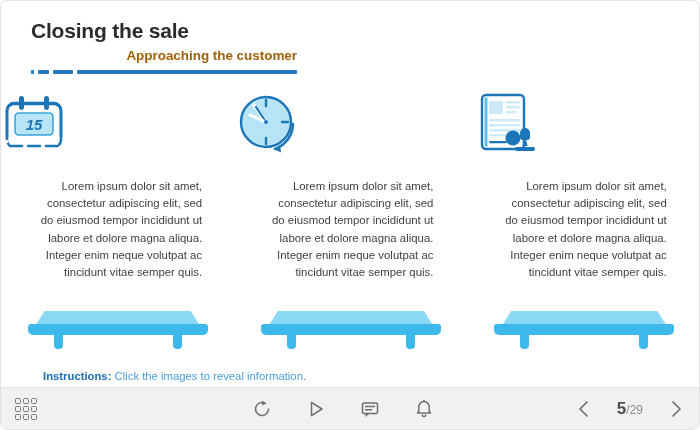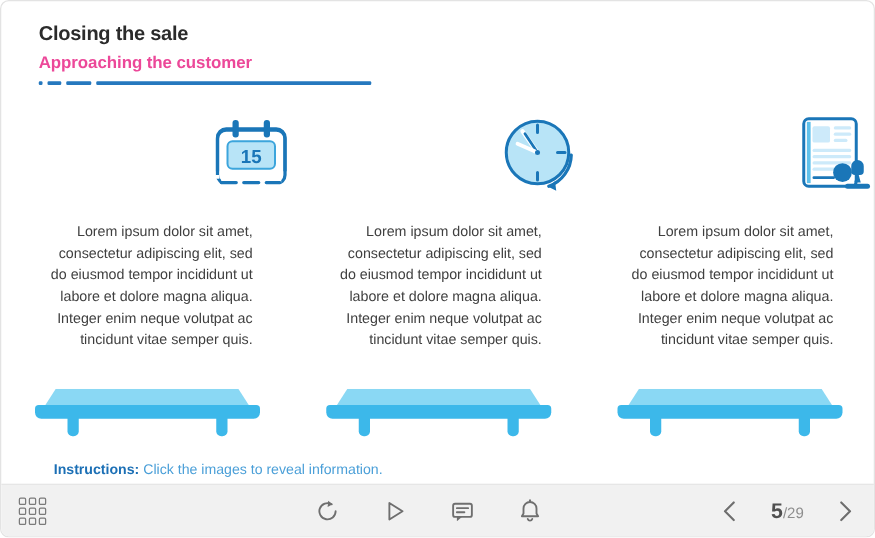--- a/index.html
+++ b/index.html
@@ -14,43 +14,43 @@
     width: 700px; height: 430px;
     background: #ffffff;
     border: 1px solid #e3e3e3;
     border-radius: 7px;
     overflow: hidden;
   }
 
   
   .header { position: absolute; left: 30px; top: 18px; }
   .title {
-    font-size: 16px; font-weight: bold; color: #2b2b2b;
+    font-size: 21px; font-weight: bold; color: #2b2b2b;
     letter-spacing: -0.2px; line-height: 1.15;
   }
   .subtitle {
-    font-size: 13.5px; font-weight: bold; color: #ec4899;
-    margin-top: 5px; letter-spacing: -0.05px;
+    font-size: 13.5px; font-weight: bold; color: #a16207;
+    margin-top: 5px; letter-spacing: -0.05px; text-align: right;
   }
   .divider { margin-top: 7px; display: flex; align-items: center; gap: 4px; height: 4px; }
   .divider .seg { height: 3.5px; background: #2578be; border-radius: 1px; }
   .divider .d1 { width: 3px; }
   .divider .d2 { width: 11px; }
   .divider .d3 { width: 20px; }
   .divider .d4 { width: 220px; }
 
   
   .columns {
     position: absolute; left: 0; top: 85px;
     width: 700px; display: flex;
   }
   .col { width: 233.3px; display: flex; flex-direction: column; align-items: center; }
   .icon-wrap {
     height: 80px; width: 100%;
-    display: flex; align-items: center; justify-content: flex-end;
+    display: flex; align-items: center; justify-content: flex-start; font-style: italic;
   }
   .body-text {
     margin-top: 12px;
     width: 165px;
     font-size: 11.4px;
     line-height: 17.2px;
     color: #3f3f3f;
     text-align: right;
   }
   .col-1 .body-text { margin-left: 4px; }

